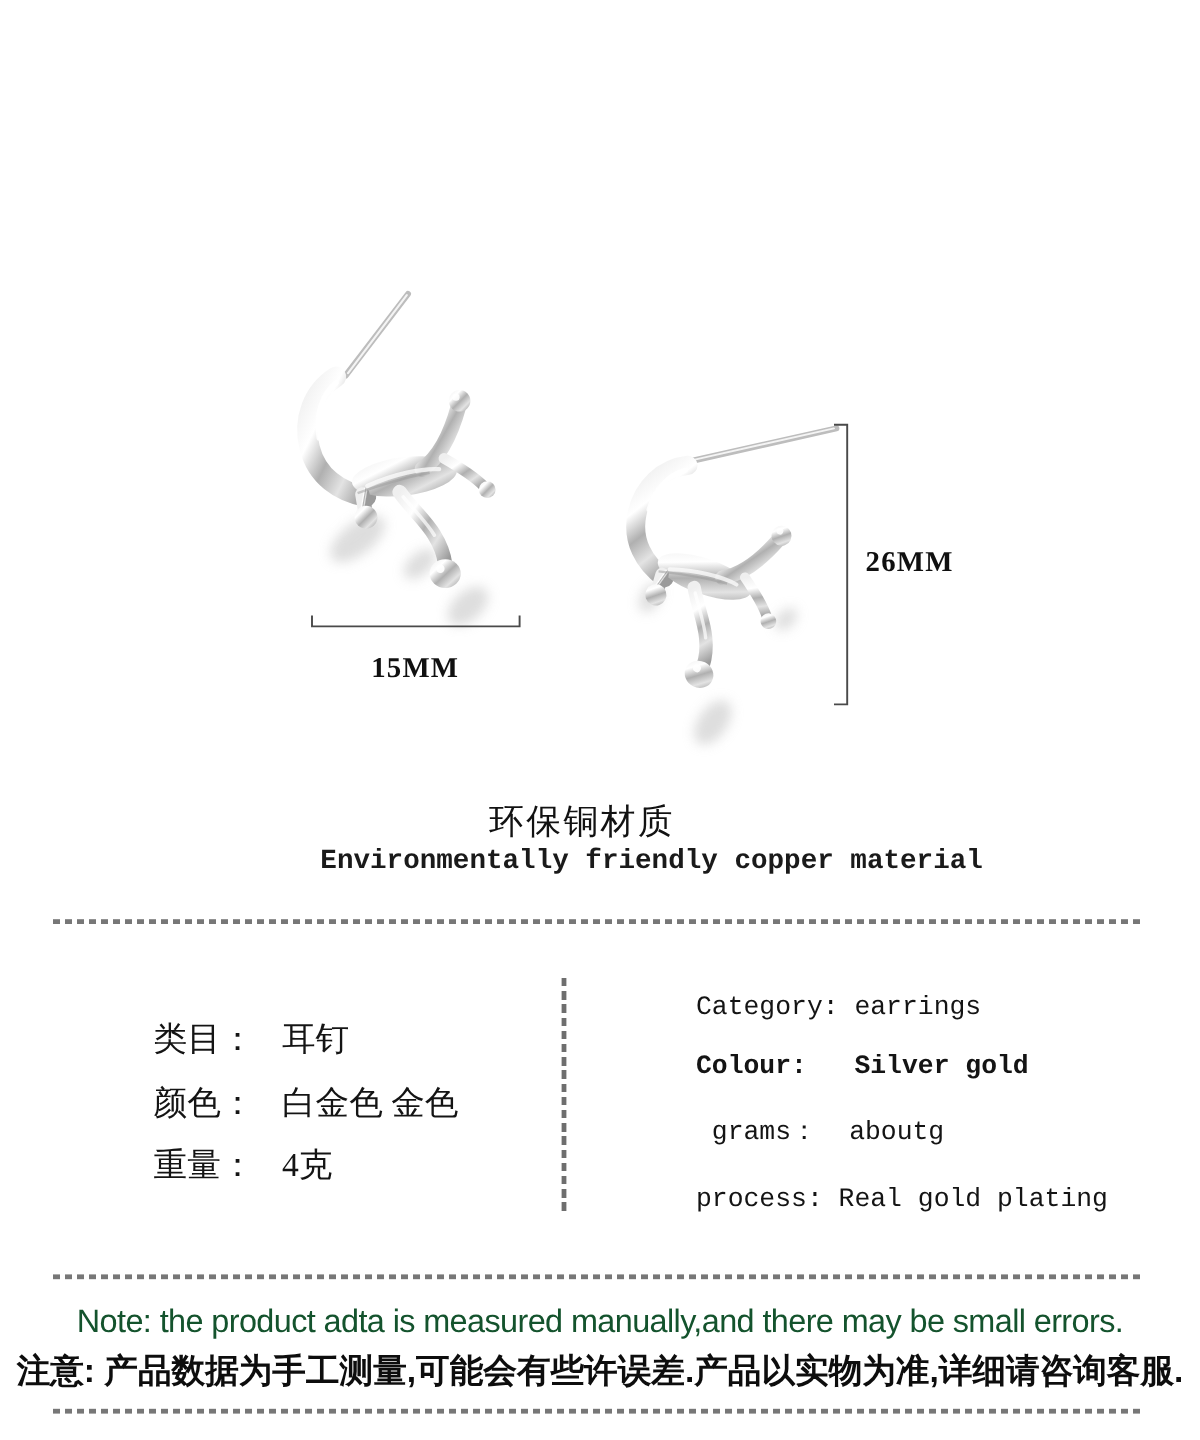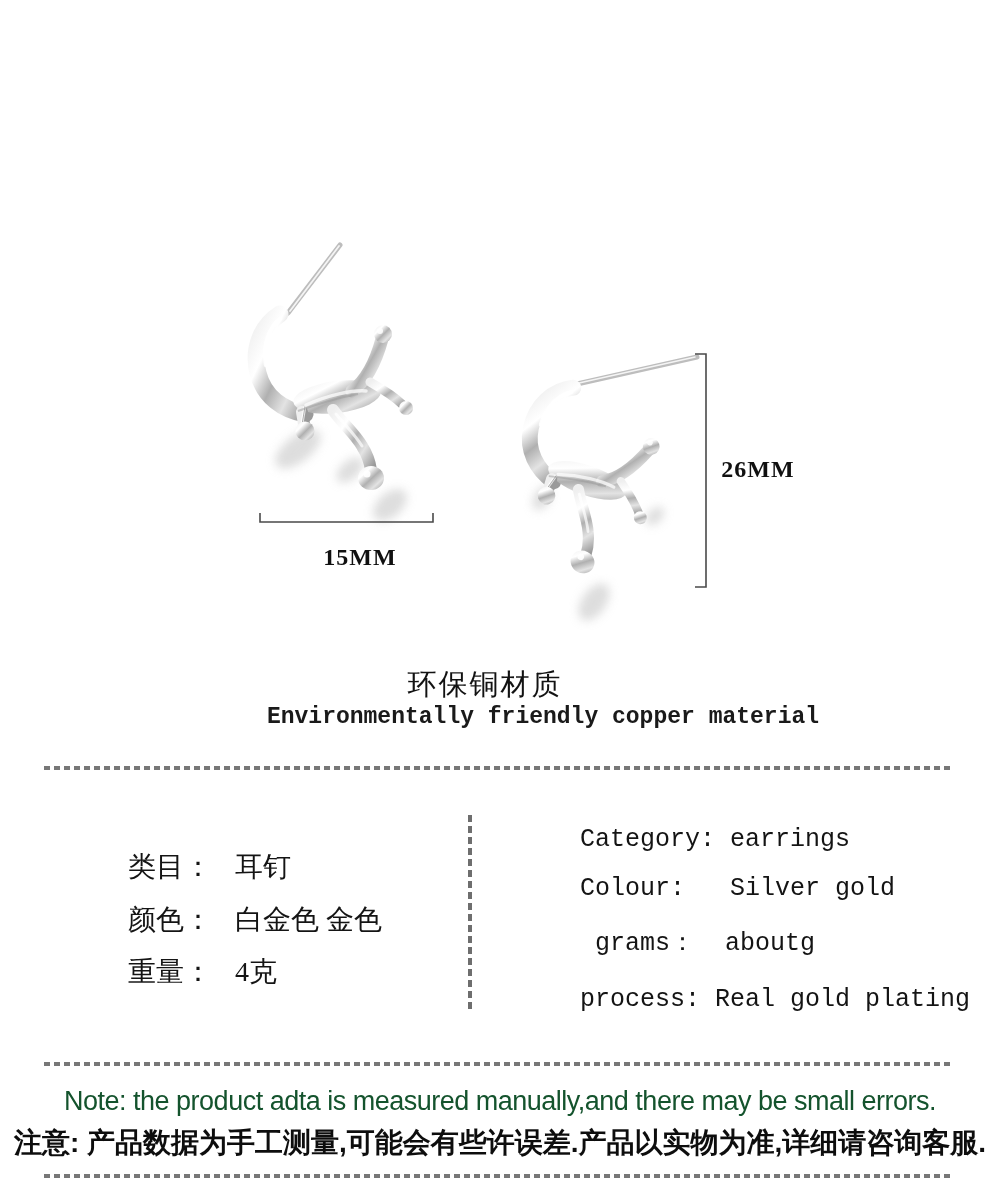--- a/index.html
+++ b/index.html
@@ -7,21 +7,21 @@
     position:relative; width:1000px; height:1200px; background:#ffffff;
     overflow:hidden; font-family:"Liberation Serif","DejaVu Serif",serif; color:#161616;
   }
   svg.photo { position:absolute; left:0; top:0; }
 
   .m-label {
     position:absolute; width:140px; text-align:center;
     font-family:"Liberation Serif","DejaVu Serif",serif;
     font-size:24px; font-weight:600; letter-spacing:1px; color:#101010;
   }
-  .m-label.w { left:290px; top:544px; }
+  .m-label.w { left:276px; top:544px; }
   .m-label.h { left:688px; top:456px; }
 
   .title-zh {
     position:absolute; top:665px; left:0; width:970px; text-align:center;
     font-size:29px; letter-spacing:2px; color:#121212;
   }
   .title-en {
     position:absolute; top:704px; left:0; width:1000px; text-align:center;
     font-family:"Liberation Mono","DejaVu Sans Mono",monospace;
     font-size:23px; font-weight:700; color:#1a1a1a;padding-left:43px;
@@ -42,23 +42,23 @@
 
   .spec-row-zh {
     position:absolute; left:100px; font-size:28px; line-height:34px;
     white-space:pre; color:#141414;
   }
   .spec-label { display:inline-block; width:107px; }
   .r1 { top:816px; } .r2 { top:869px; } .r3 { top:921px; } .r4 { top:977px; }
 
   .spec-row-en {
     position:absolute; left:580px; font-family:"Liberation Mono","DejaVu Sans Mono",monospace;
-    font-size:25px; line-height:33px; white-space:pre; color:#141414;
+    font-size:22px; line-height:33px; white-space:pre; color:#141414;
   }
-  .e1 { top:823px; } .e2 { top:872px; } .e3 { top:927px; } .e4 { top:983px; }
+  .e1 { top:823px; } .e2 { top:872px;font-weight:bold; } .e3 { top:927px; } .e4 { top:983px; }
 
   .note-en {
     position:absolute; top:1086px; left:0; width:1000px; text-align:center;
     font-family:"Liberation Sans","DejaVu Sans",sans-serif;
     font-size:27px; letter-spacing:-0.5px; color:#14532d;
   }
   .note-zh {
     position:absolute; top:1124px; left:0; width:1000px; text-align:center;
     font-family:"Liberation Sans","DejaVu Sans",sans-serif;
     font-size:28px; font-weight:600; color:#0d0d0d;

